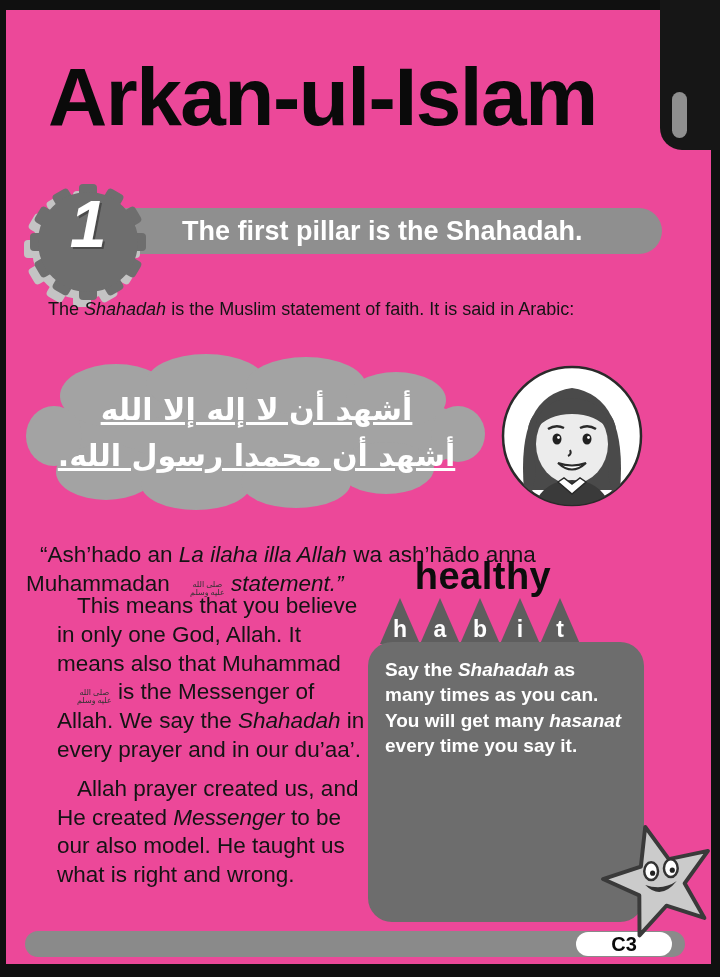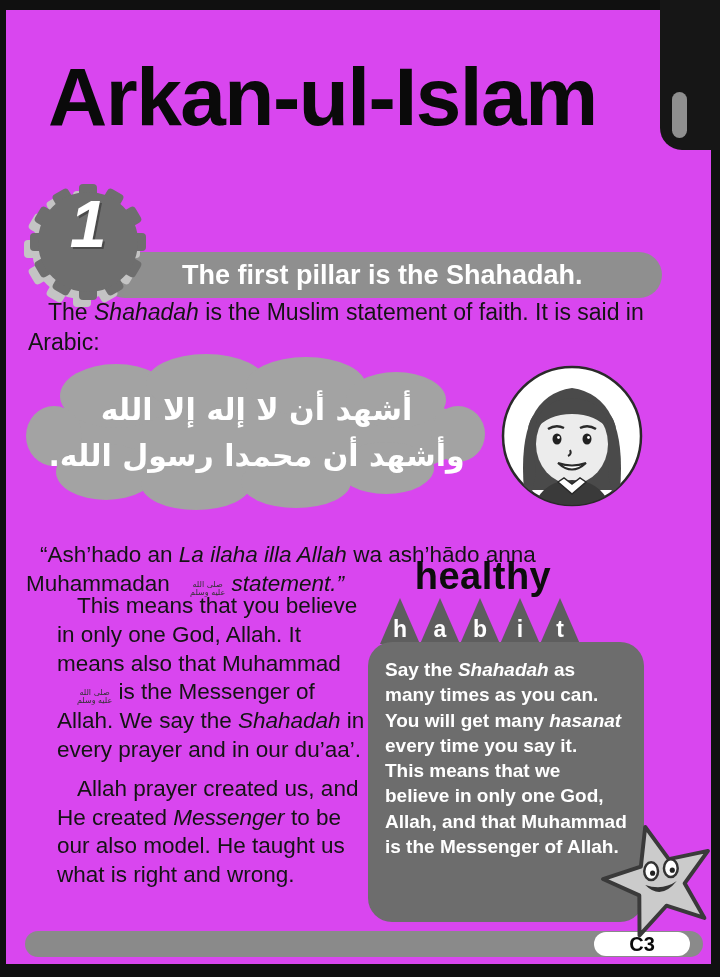--- a/index.html
+++ b/index.html
@@ -1,62 +1,63 @@
 <!DOCTYPE html>
 <html><head>
 <meta charset="utf-8">
 <style>
   html,body{margin:0;padding:0;background:#e8e8e8;}
   .page{
-    position:relative;width:720px;height:977px;background:#d946ef;
+    position:relative;width:720px;height:977px;background:#ec4899;
     font-family:"Liberation Sans",sans-serif;color:#141414;overflow:hidden;
   }
   
   .edge{position:absolute;background:#101010;}
   .edge.top{top:0;left:0;width:720px;height:10px;}
   .edge.bottom{bottom:0;left:0;width:720px;height:13px;}
   .edge.left{top:0;left:0;width:6px;height:977px;}
   .edge.right{top:0;right:0;width:9px;height:977px;}
   .corner-tab{position:absolute;top:0;right:0;width:60px;height:150px;background:#161616;border-bottom-left-radius:22px;}
   .corner-tab .tab-pill{position:absolute;left:12px;bottom:12px;width:15px;height:46px;background:#8f8f8f;border-radius:8px;}
 
   .title{
     position:absolute;top:50px;left:48px;margin:0;white-space:nowrap;
     font-size:82px;font-weight:900;letter-spacing:-1.5px;color:#0a0a0a;
   }
 
   .pillar{position:absolute;top:182px;left:22px;right:58px;height:125px;}
   .banner{
     position:absolute;left:80px;right:0;top:26px;height:46px;background:#8f8f8f;border-radius:24px;
     display:flex;align-items:center;padding-left:80px;box-sizing:border-box;
-    color:#ffffff;font-weight:bold;font-size:27px;margin-top:44px;
+    color:#ffffff;font-weight:bold;font-size:27px;
   }
   .gear{position:absolute;left:0;top:-2px;filter:drop-shadow(-6px 7px 0 #c4c4c4);}
   .gear-num{
     position:absolute;left:40px;top:4px;width:52px;text-align:center;
     color:#ffffff;font-size:66px;font-weight:900;font-style:italic;text-shadow:2px 2px 0 #4a4a4a;
   }
 
-  .intro{position:absolute;top:298px;left:28px;width:660px;margin:0;font-size:23px;line-height:1.3;text-indent:20px;}
+  .intro{position:absolute;top:298px;left:28px;width:660px;margin:0;font-size:18px;line-height:1.3;text-indent:20px;}
   .it{font-style:italic;}
 
   .cloud-wrap{position:absolute;top:352px;left:24px;width:465px;height:162px;}
   .cloud-wrap svg{position:absolute;inset:0;}
   .arabic{
     position:absolute;inset:0;display:flex;flex-direction:column;justify-content:center;align-items:center;
     color:#ffffff;font-weight:bold;font-size:30px;line-height:1.55;
     font-family:"DejaVu Sans",sans-serif;
+    text-decoration:underline;
   }
 
   .girl{position:absolute;top:362px;left:498px;width:148px;height:148px;}
 
   .translit{position:absolute;top:540px;left:26px;width:610px;margin:0;font-size:22.5px;line-height:1.3;text-indent:14px;}
 
   .saw{display:inline-block;vertical-align:-4px;font-size:8px;line-height:1.05;text-align:center;font-weight:normal;font-style:normal;font-family:"DejaVu Sans",sans-serif;color:#333;}
-  .saw span{display:block;}
+  .saw span{display:block;font-family:Liberation Serif, serif;}
 
   .left-col{position:absolute;top:592px;left:22px;width:308px;font-size:22.5px;line-height:1.28;margin-left:35px;}
   .left-col p{margin:0 0 10px 0;text-indent:20px;}
 
   .healthy-title{
     position:absolute;top:550px;left:368px;width:220px;margin:5px;text-align:center;
     font-size:38px;font-weight:900;letter-spacing:0.5px;color:#0d0d0d;
   }
   .habit-peaks{position:absolute;top:598px;left:380px;display:flex;}
   .peak{
@@ -67,21 +68,21 @@
   }
   .habit-box{
     position:absolute;top:642px;left:368px;width:276px;height:280px;box-sizing:border-box;
     background:#6d6d6d;border-radius:24px;padding:15px 17px;
     color:#ffffff;font-weight:bold;font-size:19px;line-height:1.33;
   }
   .habit-box p{margin:0;}
 
   .star{position:absolute;top:818px;left:596px;width:128px;height:128px;z-index:5;}
 
-  .footer-bar{position:absolute;left:25px;right:17px;bottom:20px;height:26px;background:#8a8a8a;border-radius:13px;}
+  .footer-bar{position:absolute;left:25px;right:35px;bottom:20px;height:26px;background:#8a8a8a;border-radius:13px;}
   .page-pill{
     position:absolute;right:13px;top:1px;width:96px;height:24px;background:#ffffff;border-radius:12px;
     display:flex;align-items:center;justify-content:center;
     font-size:20px;font-weight:900;color:#0a0a0a;
   }
 </style>
 </head>
 <body>
 
 <div class="page">
@@ -157,21 +158,21 @@
         <ellipse cx="82" cy="120" rx="50" ry="28"></ellipse>
         <ellipse cx="172" cy="132" rx="55" ry="26"></ellipse>
         <ellipse cx="272" cy="130" rx="55" ry="26"></ellipse>
         <ellipse cx="362" cy="116" rx="48" ry="26"></ellipse>
         <ellipse cx="30" cy="84" rx="28" ry="30"></ellipse>
         <ellipse cx="434" cy="82" rx="27" ry="28"></ellipse>
       </g>
     </svg>
     <div class="arabic" dir="rtl">
       <div>أشهد أن لا إله إلا الله</div>
-      <div>وأشهد أن محمدا رسول الله.</div>
+      <div>أشهد أن محمدا رسول الله.</div>
     </div>
   </div>
 
   <div class="girl">
     <svg width="148" height="148" viewBox="0 0 148 148">
       <defs>
         <clipPath id="gc">
             <circle cx="74" cy="74" r="69"></circle>
           </clipPath>
       </defs>
@@ -216,21 +217,20 @@
       </div>
     <div class="peak">
         <span>i</span>
       </div>
     <div class="peak">
         <span>t</span>
       </div>
   </div>
   <div class="habit-box">
     <p><span>Say the </span><span class="it">Shahadah</span><span> as many times as you can. You will get many </span><span class="it">hasanat</span><span> every time you say it.</span></p>
-    <p>This means that we believe in only one God, Allah, and that Muhammad is the Messenger of Allah.</p>
   </div>
 
   <div class="star">
     <svg width="128" height="128" viewBox="0 0 130 130">
       <polygon points="50,9 73.9,41.7 113.7,33.4 90,66.3 110.1,101.5 71.5,89.1 44.2,119.2 44,78.6 7.1,62 45.6,49.3" fill="#cbcbcb" stroke="#3a3a3a" stroke-width="4" stroke-linejoin="round"></polygon>
       <ellipse cx="56" cy="54" rx="7" ry="9" fill="#ffffff" stroke="#333333" stroke-width="2.5"></ellipse>
       <ellipse cx="76" cy="51" rx="7" ry="9" fill="#ffffff" stroke="#333333" stroke-width="2.5"></ellipse>
       <circle cx="57.5" cy="56" r="2.6" fill="#222222"></circle>
       <circle cx="77.5" cy="53" r="2.6" fill="#222222"></circle>
       <path d="M50 68 Q66 84 82 64 Q68 74 50 68 Z" fill="#333333"></path>

